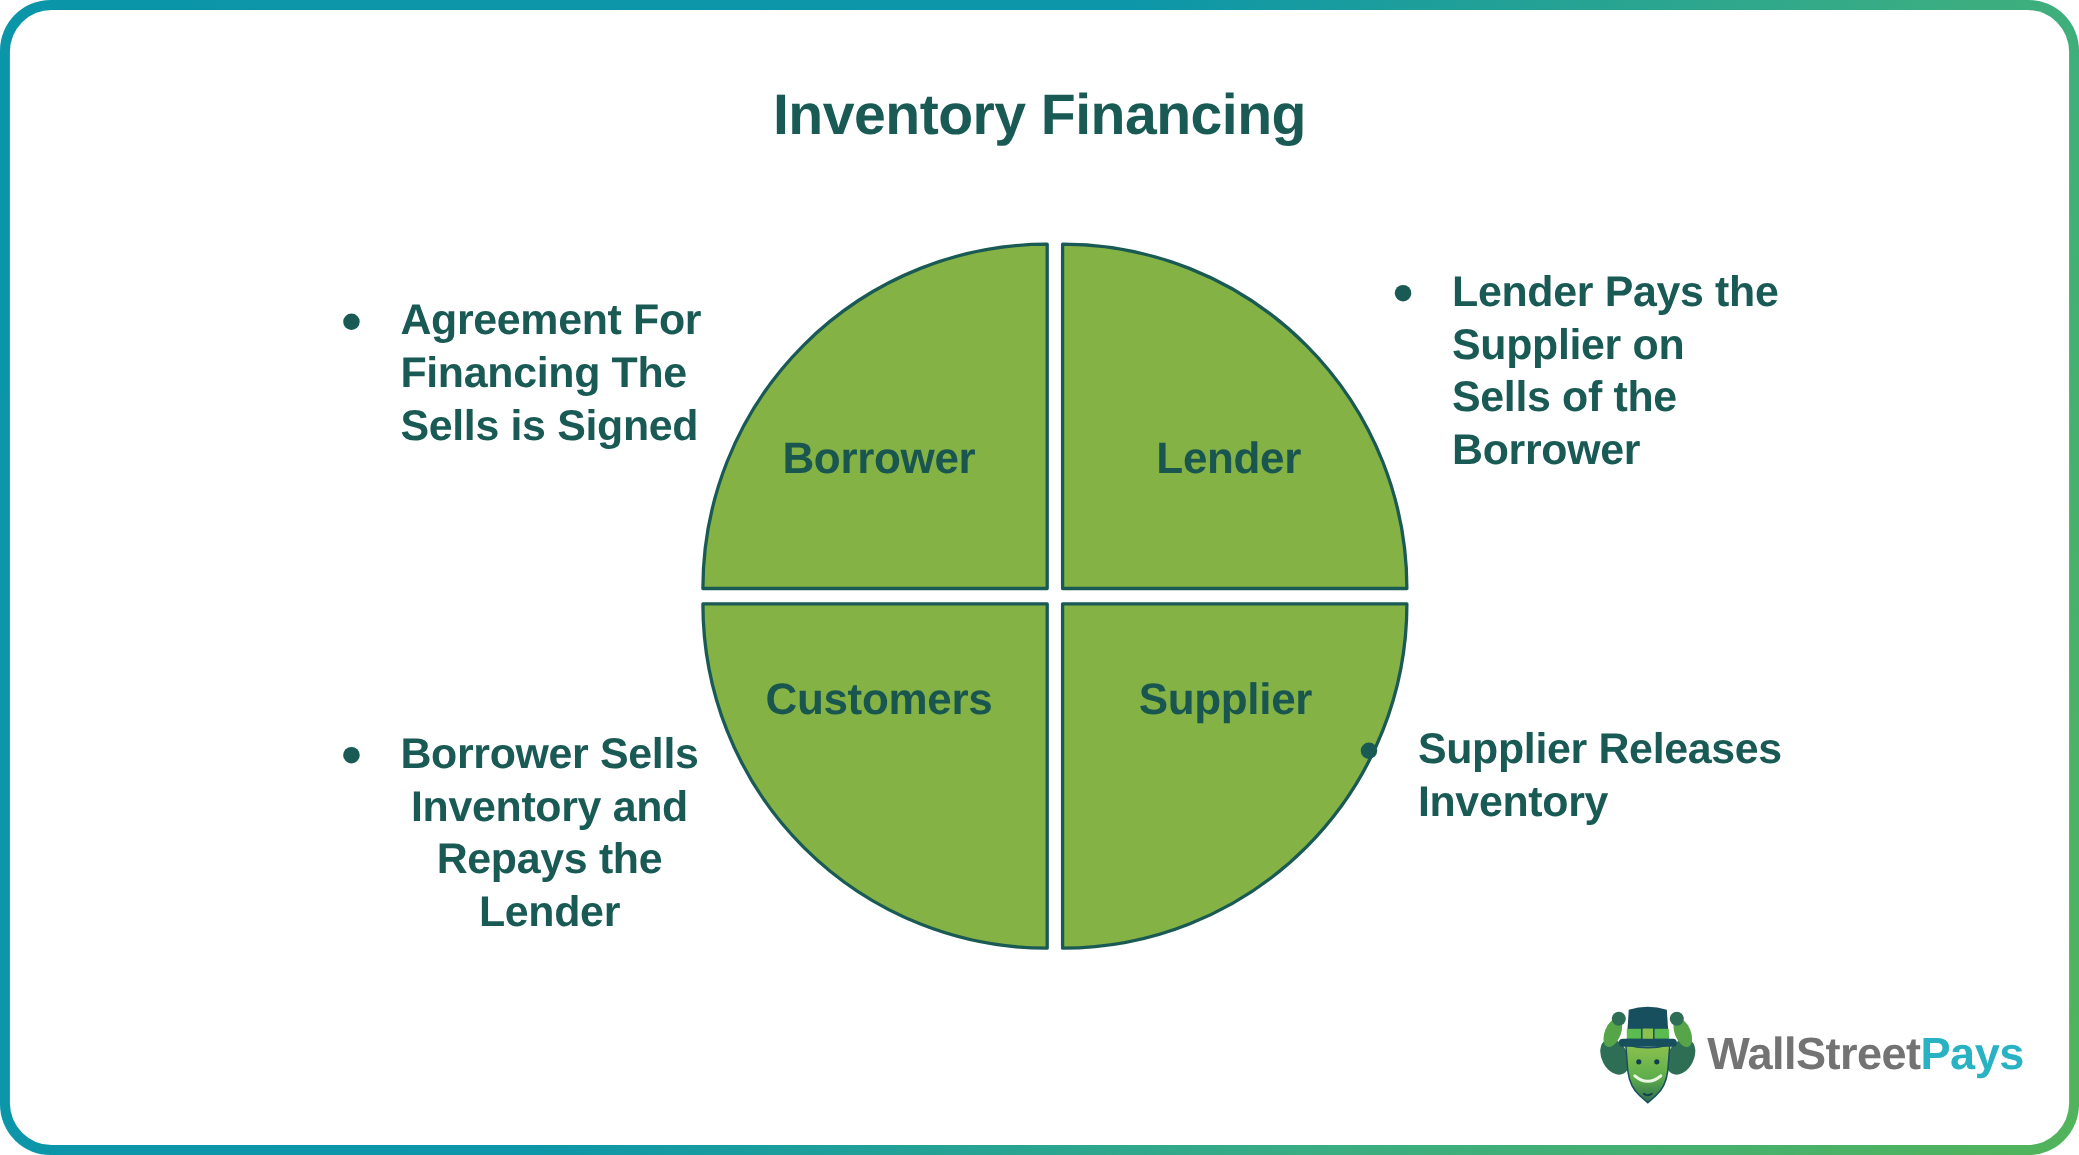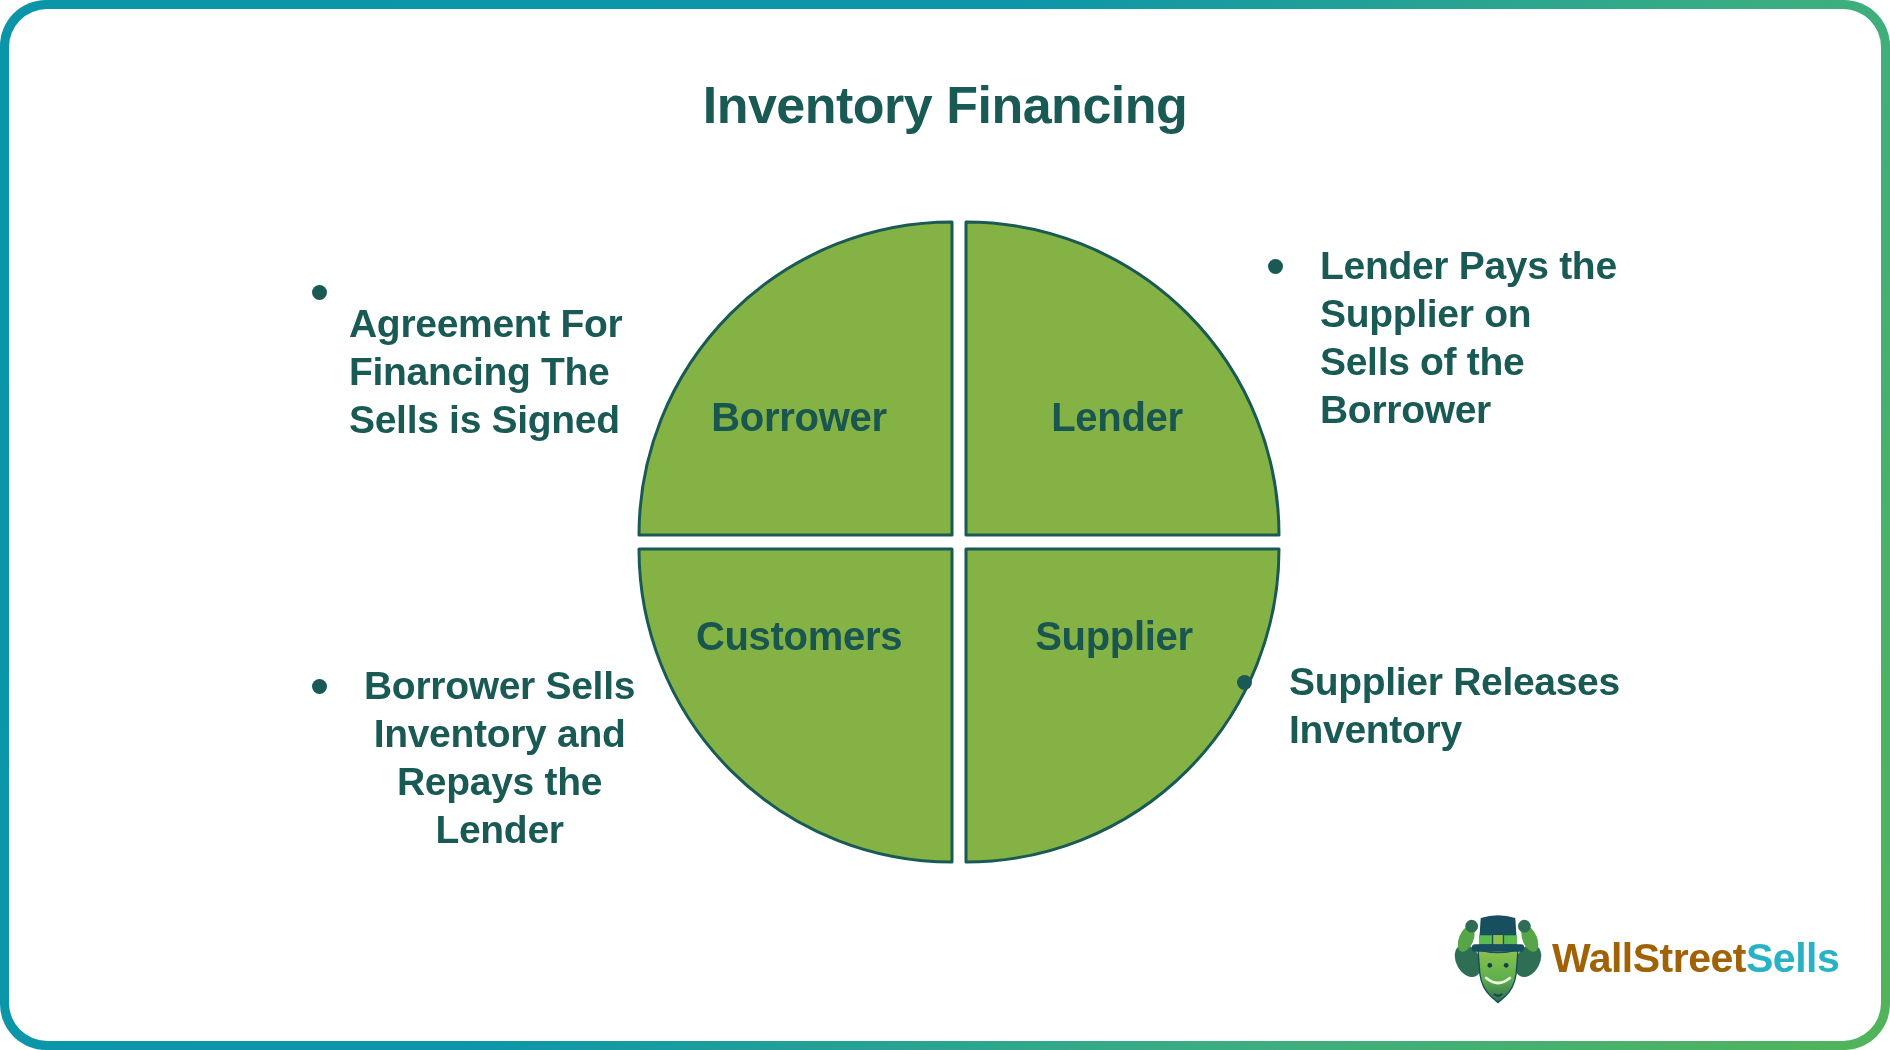--- a/index.html
+++ b/index.html
@@ -14,21 +14,21 @@
   .qlabel{position:absolute;width:300px;text-align:center;font-size:40px;font-weight:800;
           letter-spacing:-0.3px;color:#19564f;line-height:50px;}
   .bullet{position:absolute;display:flex;align-items:flex-start;}
   .bullet .dot{width:15px;height:15px;border-radius:50%;background:#1a5a55;flex:0 0 auto;
                margin-top:17px;}
   .bullet .lines{margin-left:37px;font-size:39px;font-weight:800;letter-spacing:-0.3px;
                  color:#1a5a55;line-height:48px;}
   .bullet .lines div{white-space:nowrap;}
   .logo{position:absolute;left:1443px;top:899px;display:flex;align-items:center;}
   .logo-text{font-size:41px;font-weight:800;letter-spacing:-0.5px;white-space:nowrap;margin-left:8px;}
-  .logo-text .primary{color:#a16207;}
+  .logo-text .primary{color:#737373;}
   .logo-text .secondary{color:#29b2c4;}
 </style>
 </head>
 <body>
 
 <div class="canvas">
   <div class="frame">
     <div class="card">
 
       <h1 class="title">Inventory Financing</h1>
@@ -40,21 +40,21 @@
           <path transform="translate(332,346)" d="M -313 0 A 313 313 0 0 0 0 313 L 0 0 Z"></path>
           <path transform="translate(346,346)" d="M 0 313 A 313 313 0 0 0 313 0 L 0 0 Z"></path>
         </g>
       </svg>
 
       <div class="qlabel" style="left:640px;top:383px;">Borrower</div>
       <div class="qlabel" style="left:958px;top:383px;">Lender</div>
       <div class="qlabel" style="left:955px;top:602px;">Supplier</div>
       <div class="qlabel" style="left:640px;top:602px;">Customers</div>
 
-      <div class="bullet" style="left:303px;top:259px;flex-direction:column;">
+      <div class="bullet" style="left:303px;top:259px;">
         <span class="dot"></span>
         <div class="lines">
           <div>Agreement For</div>
           <div>Financing The</div>
           <div>Sells is Signed</div>
         </div>
       </div>
 
       <div class="bullet" style="left:1259px;top:233px;">
         <span class="dot"></span>
@@ -116,19 +116,19 @@
           </g>
 
           <g>
             <circle cx="41" cy="63" r="2.6" fill="#123f4d"></circle>
             <circle cx="59" cy="63" r="2.6" fill="#123f4d"></circle>
           </g>
           <path d="M 37 77 Q 50 88 63 77" fill="none" stroke="#eaf5e2" stroke-width="3" stroke-linecap="round"></path>
           <path d="M 46 95 Q 50 98 54 95" fill="none" stroke="#123f4d" stroke-width="2" stroke-linecap="round"></path>
         </svg>
         <div class="logo-text">
-          <span class="primary">WallStreet</span><span class="secondary">Sells</span>
+          <span class="primary">WallStreet</span><span class="secondary">Pays</span>
         </div>
       </div>
 
     </div>
   </div>
 </div>
 
 </body></html>

